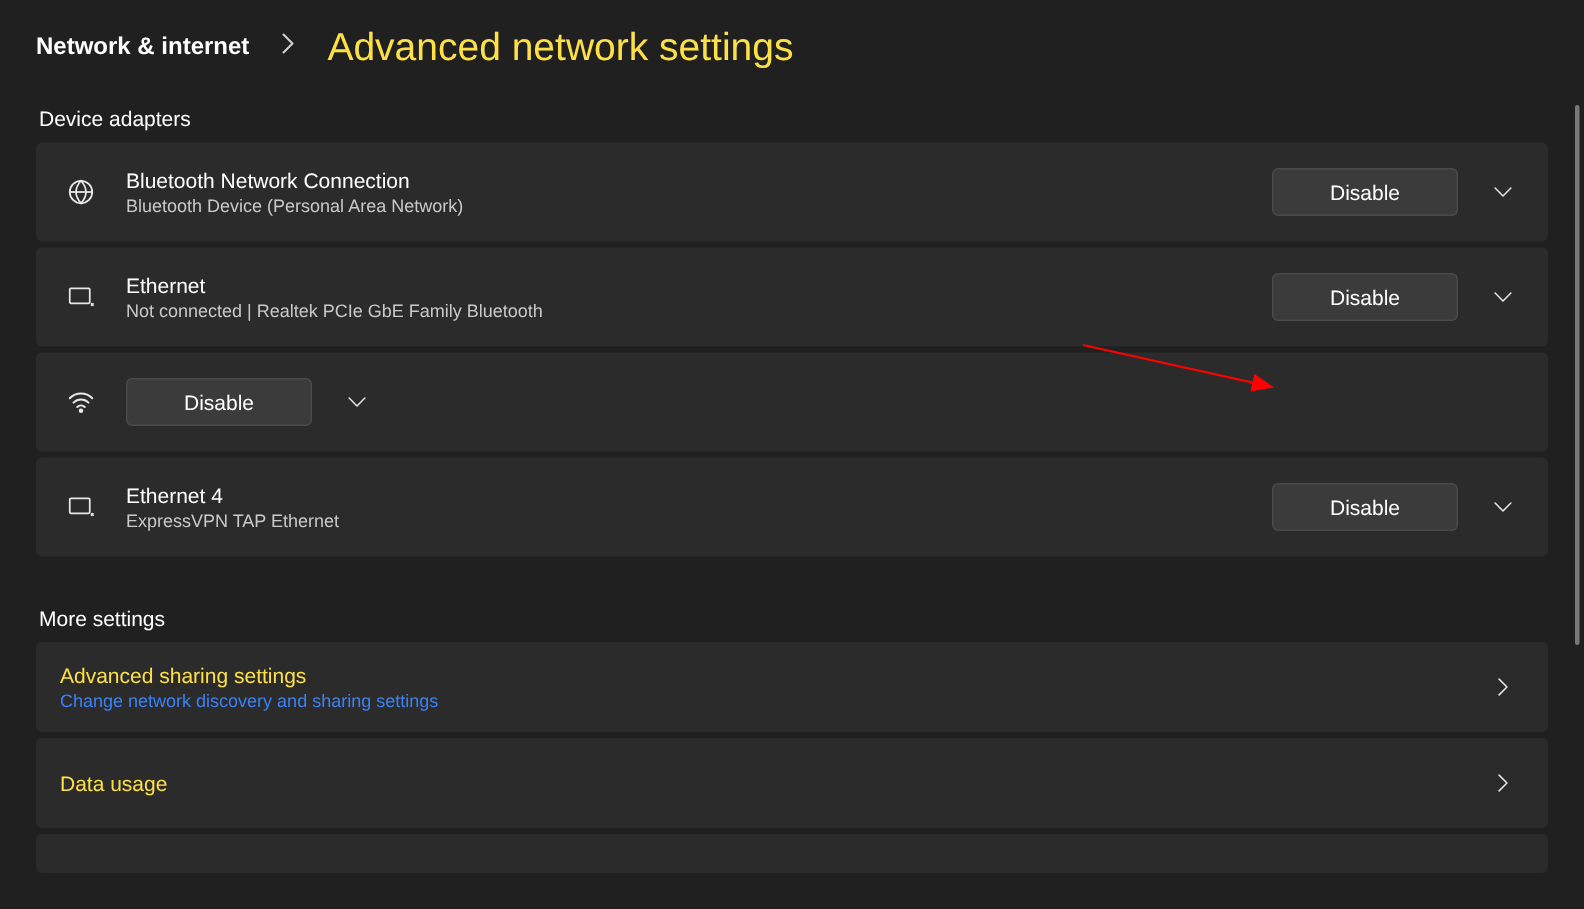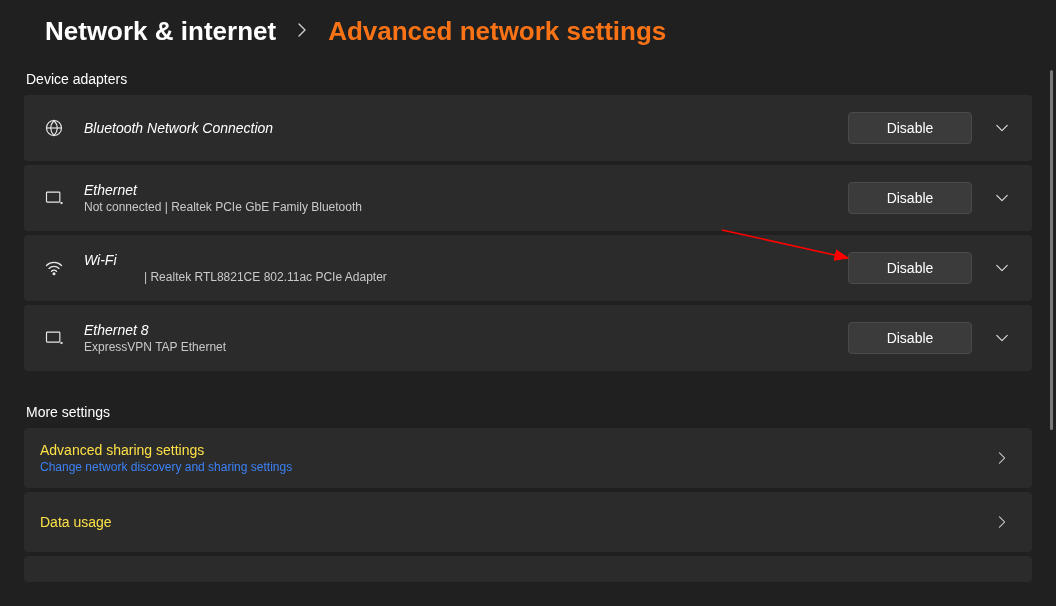--- a/index.html
+++ b/index.html
@@ -1,26 +1,26 @@
 <!DOCTYPE html>
 <html><head>
   <meta charset="utf-8">
   <style>
     * { margin:0; padding:0; box-sizing:border-box; }
     html,body{width:1056px;height:606px;background:#202020;color:#fff;font-family:"Segoe UI",Arial,sans-serif;overflow:hidden;position:relative;}
     .page{padding:14px 24px 0 24px;}
     .breadcrumb{display:flex;align-items:center;gap:18px;padding-top:2px;}
-    .bc-parent{font-size:26px;font-weight:600;color:#fff;cursor:pointer;margin-left:21px;}
+    .bc-parent{font-size:16px;font-weight:600;color:#fff;cursor:pointer;}
     .bc-sep{color:#d0d0d0;}
-    .bc-current{font-size:26px;font-weight:700;color:#f97316;}
+    .bc-current{font-size:26px;font-weight:400;color:#fde047;}
     .section-title{font-size:14px;font-weight:400;color:#fff;margin:24px 0 8px 2px;}
     .card{background:#2b2b2b;border-radius:4px;margin-bottom:4px;display:flex;align-items:center;padding:14px 16px 14px 16px;min-height:66px;}
     .adapter-icon{width:24px;display:flex;justify-content:center;color:#e8e8e8;margin-right:18px;margin-left:2px;}
     .adapter-text{flex:1;display:flex;flex-direction:column;gap:2px;}
-    .adapter-title{font-size:14px;font-weight:400;color:#fff;font-style:italic;}
+    .adapter-title{font-size:14px;font-weight:400;color:#fff;}
     .adapter-subtitle{font-size:12px;color:#c9c9c9;}
     .btn-disable{background:#3b3b3b;border:1px solid #4a4a4a;color:#fff;font-size:14px;border-radius:4px;height:32px;width:124px;display:flex;align-items:center;justify-content:center;cursor:pointer;margin-right:16px;}
     .chevron-btn{width:28px;height:28px;display:flex;align-items:center;justify-content:center;color:#e4e4e4;cursor:pointer;}
     .more-card{background:#2b2b2b;border-radius:4px;margin-bottom:4px;display:flex;align-items:center;padding:14px 16px;min-height:60px;}
     .more-text{flex:1;display:flex;flex-direction:column;gap:2px;}
     .more-title{font-size:14px;color:#fde047;}
     .more-sub{font-size:12px;color:#3b82f6;}
     .scroll-track{position:absolute;right:2px;top:70px;width:4px;height:360px;background:transparent;}
     .scroll-thumb{width:3px;height:360px;background:#787878;border-radius:2px;}
     
@@ -46,20 +46,21 @@
   <div class="card">
     <div class="adapter-icon">
       <svg width="20" height="20" viewBox="0 0 24 24" fill="none" stroke="currentColor" stroke-width="1.4">
         <circle cx="12" cy="12" r="9"></circle>
           <path d="M3 12h18"></path>
           <path d="M12 3c2.5 2.8 4 5.8 4 9s-1.5 6.2-4 9c-2.5-2.8-4-5.8-4-9s1.5-6.2 4-9z"></path>
       </svg>
     </div>
     <div class="adapter-text">
       <span class="adapter-title">Bluetooth Network Connection</span>
+      <span class="adapter-subtitle">Bluetooth Device (Personal Area Network)</span>
     </div>
     <div class="btn-disable">Disable</div>
     <div class="chevron-btn">
       <svg width="14" height="14" viewBox="0 0 16 16" fill="none">
           <path d="M2 5l6 6 6-6" stroke="currentColor" stroke-width="1.2" stroke-linecap="round" stroke-linejoin="round"></path>
         </svg>
     </div>
   </div>
 
   <div class="card">
@@ -84,42 +85,38 @@
 
   <div class="card">
     <div class="adapter-icon">
       <svg width="20" height="20" viewBox="0 0 24 24" fill="none" stroke="currentColor" stroke-width="1.6" stroke-linecap="round">
         <path d="M3 9c5-5 13-5 18 0"></path>
           <path d="M6 12.5c3.3-3.3 8.7-3.3 12 0"></path>
           <path d="M9 16c1.7-1.7 4.3-1.7 6 0"></path>
           <circle cx="12" cy="19" r="1" fill="currentColor"></circle>
       </svg>
     </div>
-    <div class="adapter-text">
-      <span class="adapter-title">Wi-Fi</span>
-      <span class="adapter-subtitle" style="padding-left:60px;"> | Realtek RTL8821CE 802.11ac PCIe Adapter</span>
-    </div>
     <div class="btn-disable">Disable</div>
     <div class="chevron-btn">
       <svg width="14" height="14" viewBox="0 0 16 16" fill="none">
           <path d="M2 5l6 6 6-6" stroke="currentColor" stroke-width="1.2" stroke-linecap="round" stroke-linejoin="round"></path>
         </svg>
     </div>
   </div>
 
   <div class="card">
     <div class="adapter-icon">
       <svg width="20" height="20" viewBox="0 0 24 24" fill="none" stroke="currentColor" stroke-width="1.4">
         <rect x="3" y="5" width="16" height="12" rx="1"></rect>
           <path d="M20 19l2-2"></path>
           <path d="M20 17l2 2"></path>
       </svg>
     </div>
     <div class="adapter-text">
-      <span class="adapter-title">Ethernet 8</span>
+      <span class="adapter-title">Ethernet 4</span>
       <span class="adapter-subtitle">ExpressVPN TAP Ethernet</span>
     </div>
     <div class="btn-disable">Disable</div>
     <div class="chevron-btn">
       <svg width="14" height="14" viewBox="0 0 16 16" fill="none">
           <path d="M2 5l6 6 6-6" stroke="currentColor" stroke-width="1.2" stroke-linecap="round" stroke-linejoin="round"></path>
         </svg>
     </div>
   </div>
 

